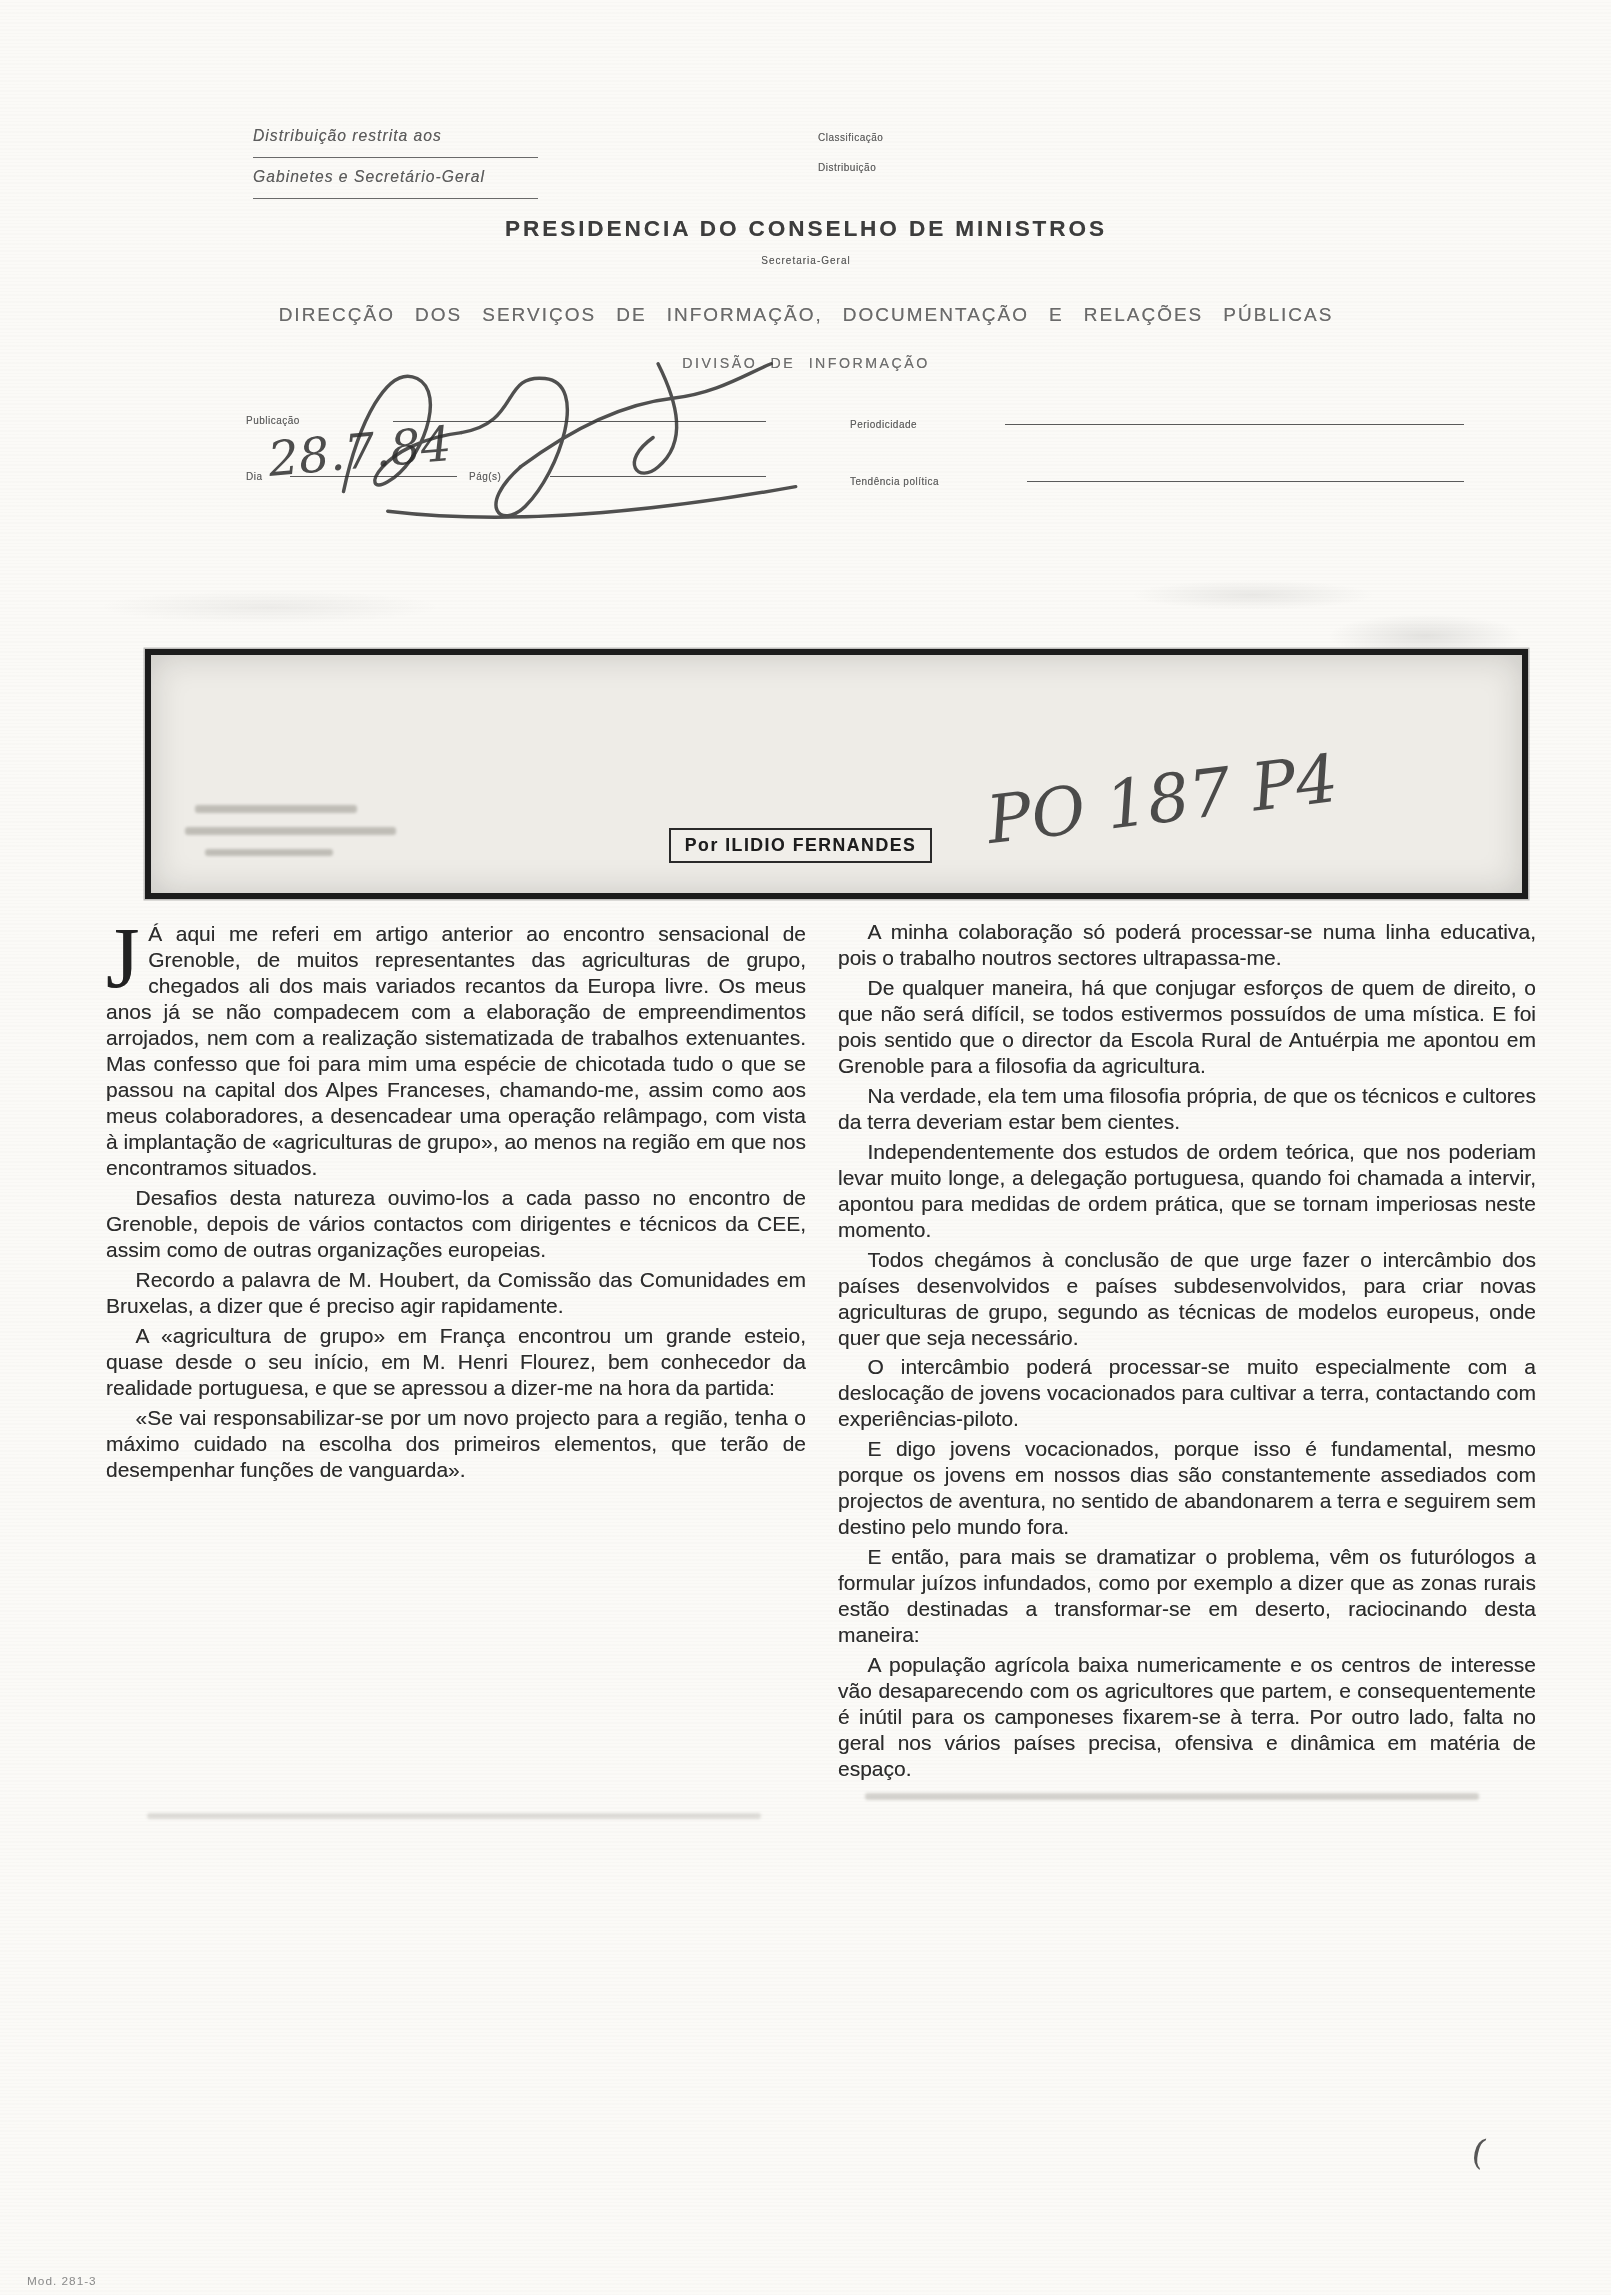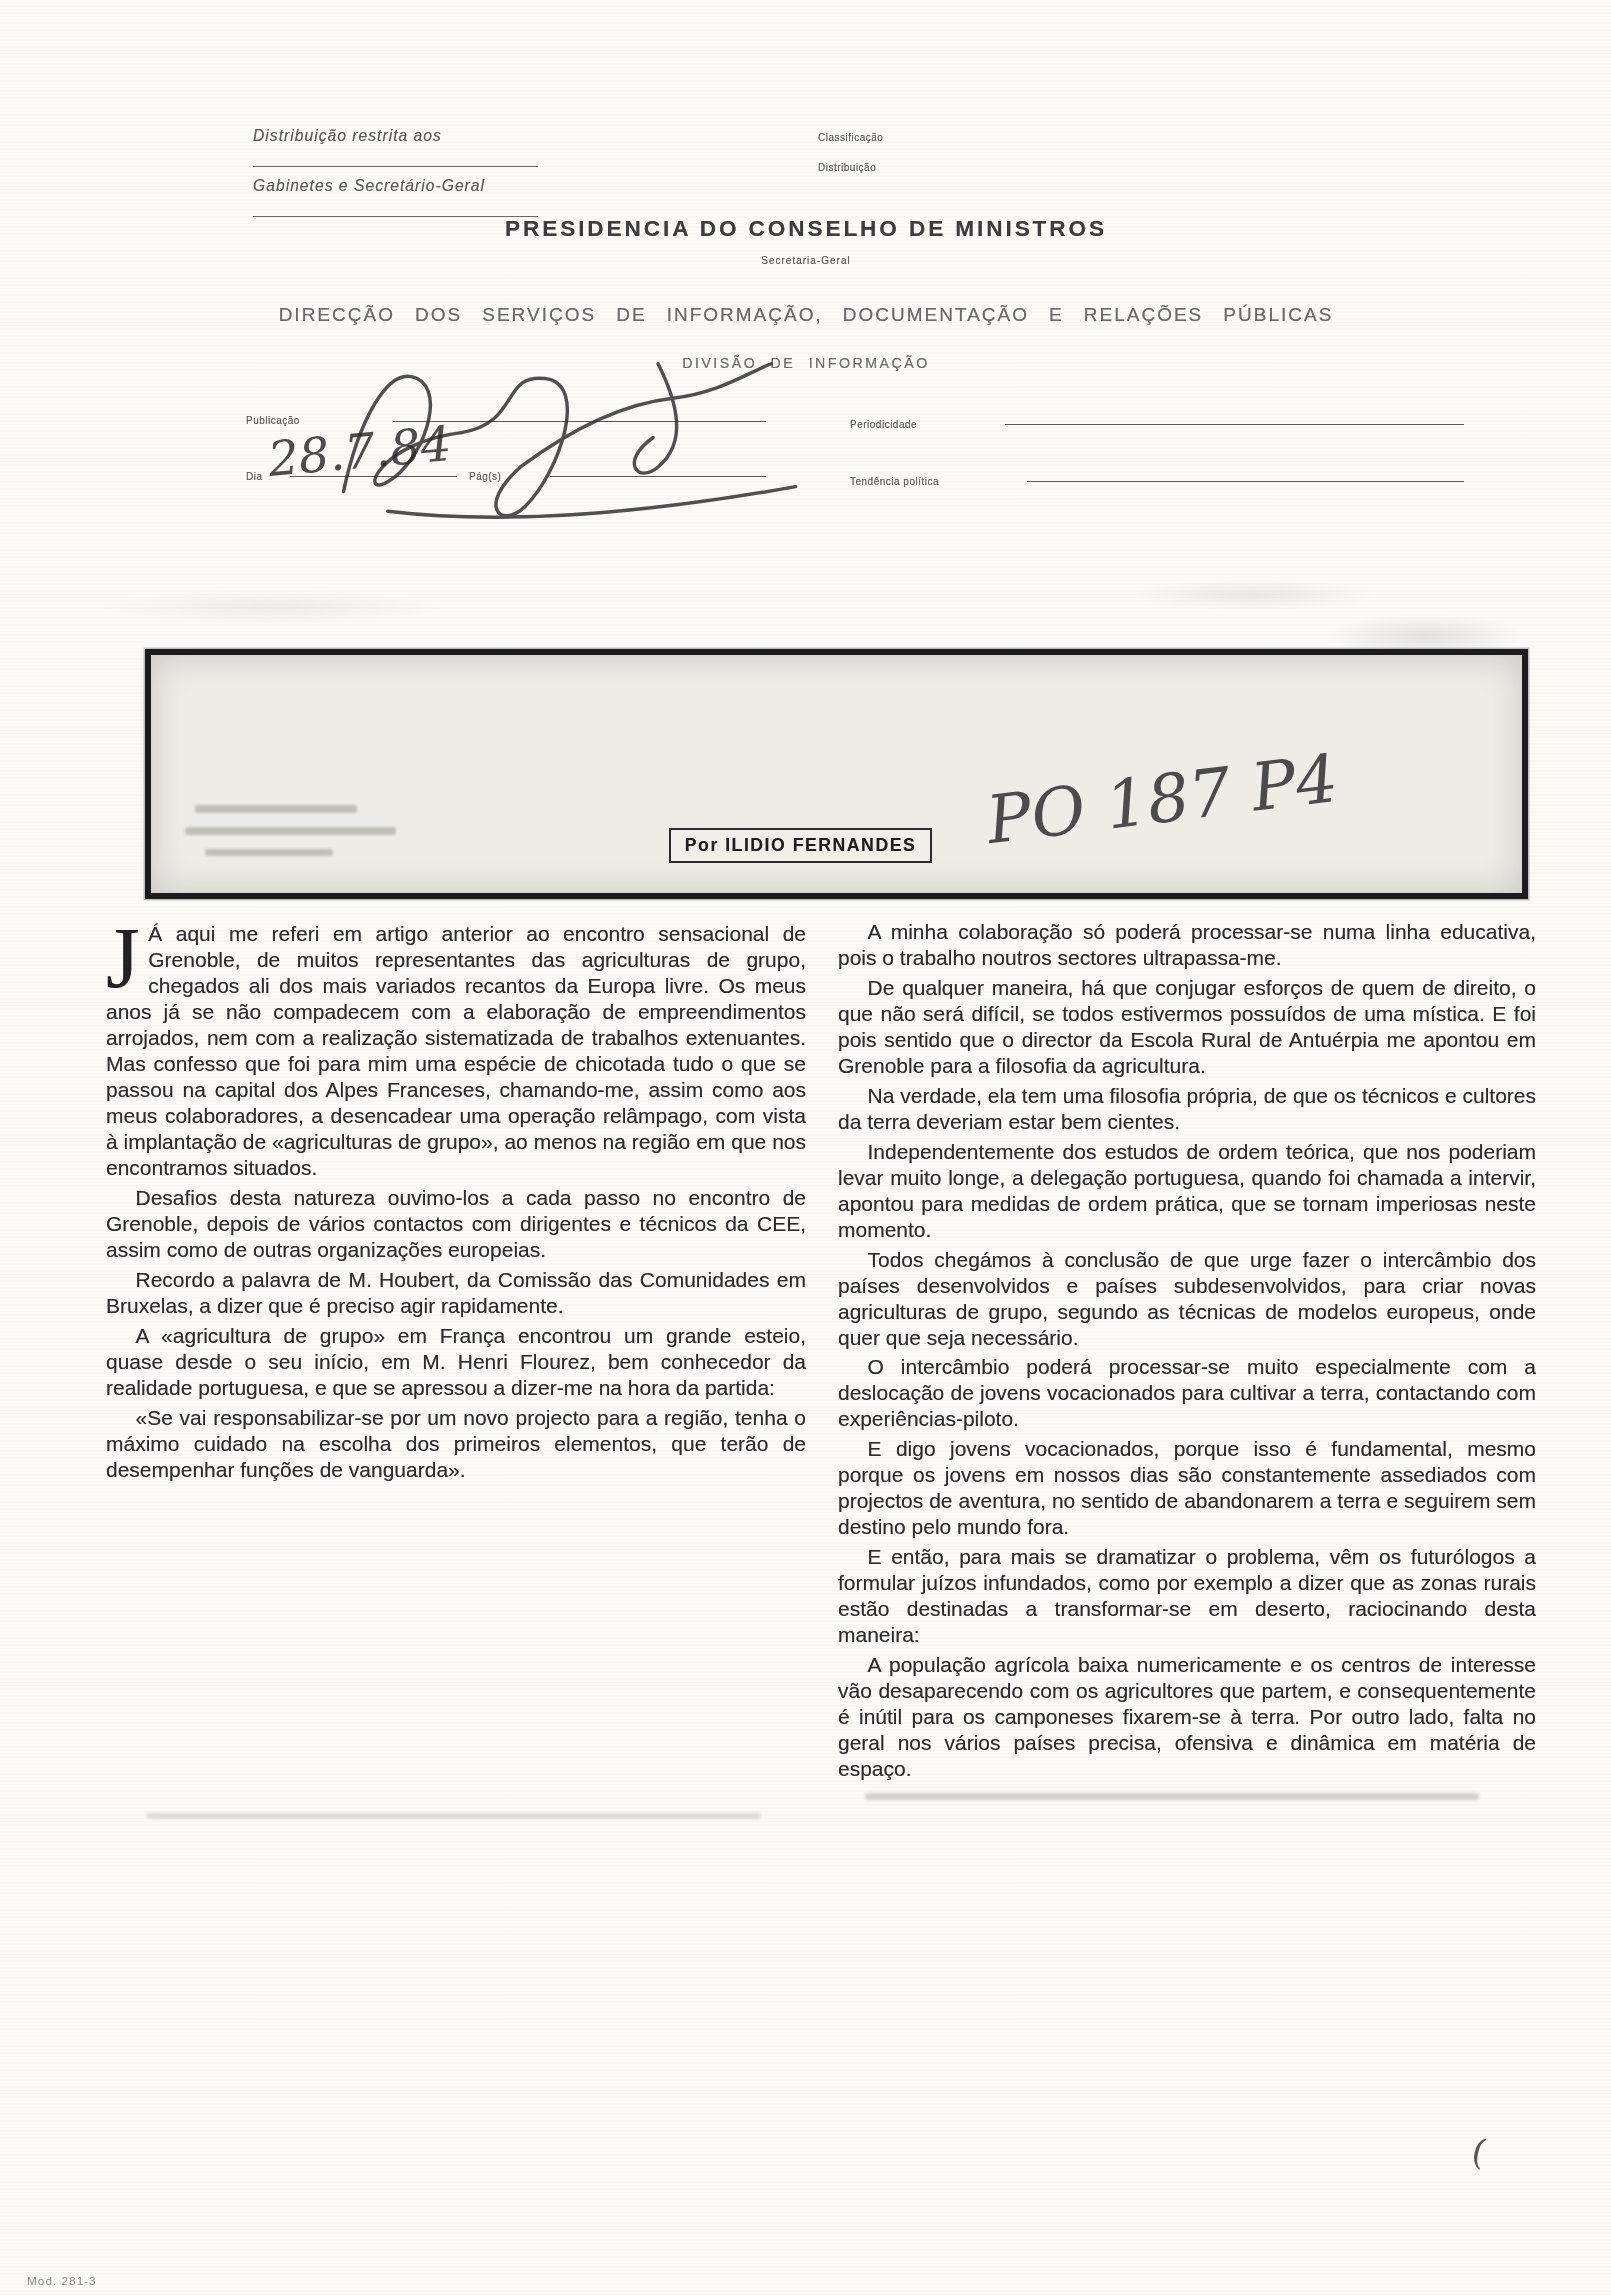--- a/index.html
+++ b/index.html
@@ -11,21 +11,21 @@
     background-image:repeating-linear-gradient(0deg, rgba(0,0,0,0.012) 0 1.5px, transparent 1.5px 3.4px);
     font-family:"Liberation Sans", sans-serif;
     color:#3a3a3a;
     overflow:hidden;
   }
   .abs{position:absolute;}
   .scan{text-shadow:0 0 0.5px rgba(40,40,40,0.45);}
   
   .restricted-line{
     font-style:italic;font-size:15.7px;color:#5c5c5c;
-    border-bottom:1.5px solid #6a6a6a;padding-bottom:21px;margin-bottom:9.8px;
+    border-bottom:1.5px solid #6a6a6a;padding-bottom:12px;margin-bottom:9.8px;
     width:285px;letter-spacing:1px;
   }
   .small-label{font-size:10px;color:#5f5f5f;letter-spacing:0.5px;}
   .org-title{width:100%;text-align:center;font-size:22.6px;font-weight:bold;letter-spacing:2.9px;color:#3d3d3d;}
   .org-sub{width:100%;text-align:center;font-size:10px;color:#5a5a5a;letter-spacing:1px;}
   .org-dir{width:100%;text-align:center;font-size:19px;color:#6a6a6a;letter-spacing:2px;word-spacing:12.8px;}
   .org-div{width:100%;text-align:center;font-size:14.2px;color:#6f6f6f;letter-spacing:2.5px;word-spacing:6.9px;}
   .fline{border-bottom:1.5px solid #5a5a5a;height:18.7px;}
   .hand{font-family:"DejaVu Serif", serif;font-style:italic;color:#2f2f2f;}
   

